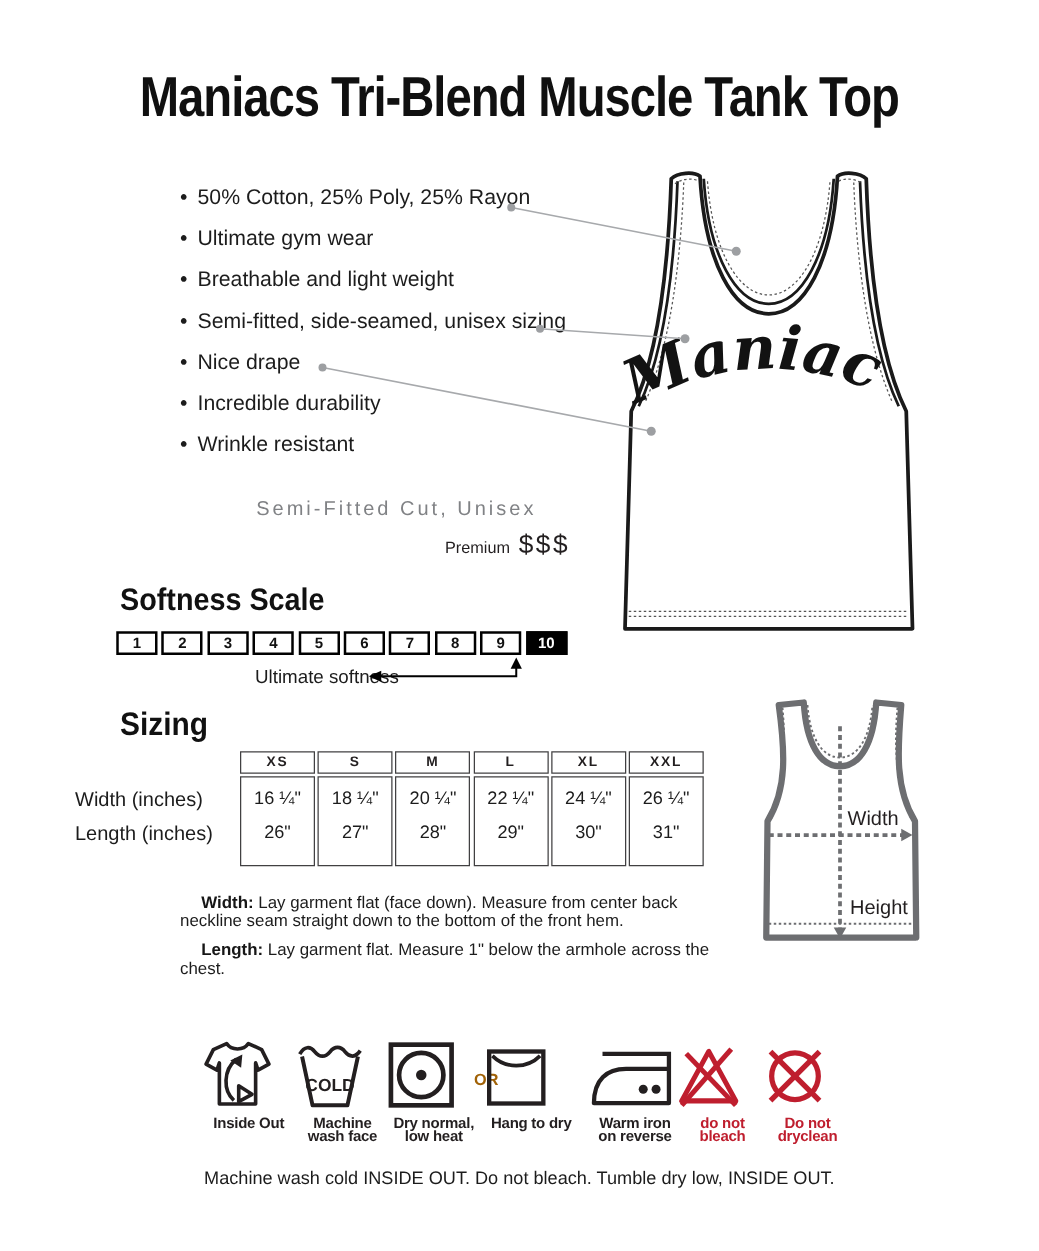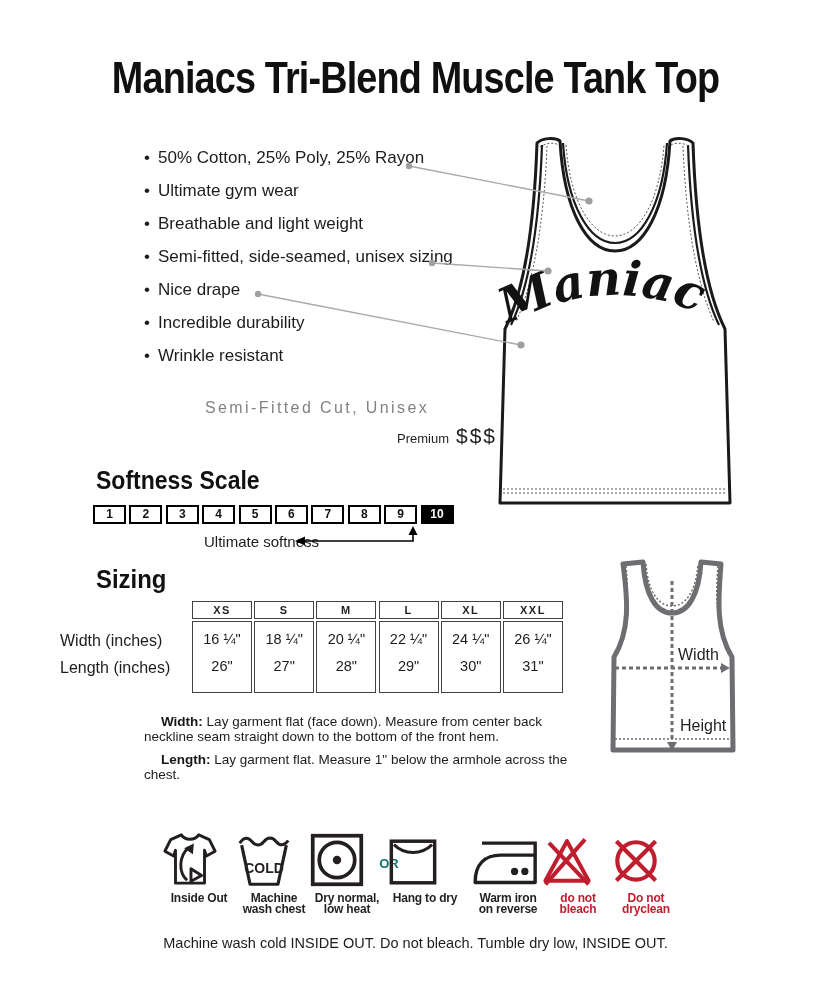--- a/index.html
+++ b/index.html
@@ -9,21 +9,21 @@
   
   .title-wrap{left:0;right:0;top:52px;text-align:center;}
   .title{display:inline-block;font-size:45px;font-weight:bold;letter-spacing:-1px;color:#101010;transform:scaleX(.84);transform-origin:center;white-space:nowrap;}
 
   
   .features{left:144px;top:148px;}
   .feature{display:flex;align-items:baseline;height:33px;font-size:17px;color:#1c1c1c;}
   .feature .dot{width:14px;font-size:17px;color:#1c1c1c;}
 
   .fit-line{left:205px;top:399px;font-size:16px;letter-spacing:2.4px;color:#808285;white-space:nowrap;}
-  .premium{left:356px;top:424px;display:flex;align-items:baseline;gap:7px;margin-left:41px;}
+  .premium{left:356px;top:424px;display:flex;align-items:baseline;gap:7px;}
   .premium .plabel{font-size:13px;color:#231f20;}
   .premium .psym{font-size:21px;letter-spacing:2px;color:#231f20;}
 
   
   .soft-head{left:96px;top:466px;font-size:25px;font-weight:bold;color:#111;transform:scaleX(.92);transform-origin:left;white-space:nowrap;}
   .soft-row{left:93px;top:505px;display:flex;}
   .soft-box{width:29px;height:15px;border:2.5px solid #000;margin-right:3.4px;text-align:center;font-size:12px;font-weight:bold;line-height:15px;color:#111;background:#fff;}
   .soft-box.sel{background:#000;color:#fff;}
   .soft-callout{left:204px;top:533px;font-size:15px;color:#1c1c1c;white-space:nowrap;}
 
@@ -45,21 +45,21 @@
   .notes p{margin:0 0 9px 0;font-size:13.5px;line-height:14.5px;color:#1c1c1c;}
   .notes b{color:#161616;margin-left:17px;}
 
   
   .care-item{top:830px;width:76px;text-align:center;}
   .icon-box{height:58px;display:flex;align-items:flex-end;justify-content:flex-start;}
   .care-label{margin-top:5px;font-size:12px;font-weight:bold;line-height:11px;color:#231f20;letter-spacing:-.2px;}
   .care-label.red{color:#bf1e2e;}
   .ci-0{left:161px;} .ci-1{left:236px;} .ci-2{left:309px;} .ci-3{left:387px;}
   .ci-4{left:470px;} .ci-5{left:540px;} .ci-6{left:608px;}
-  .or-label{left:376px;top:856px;width:26px;text-align:center;font-size:13px;font-weight:bold;color:#0f766e;}
+  .or-label{left:376px;top:856px;width:26px;text-align:center;font-size:13px;font-weight:bold;color:#a16207;}
   .care-note{left:0;right:0;top:935px;text-align:center;font-size:14.5px;color:#1c1c1c;}
 
   svg text{font-family:"Liberation Sans",sans-serif;}
   .logo-text{font-family:"DejaVu Serif",serif;font-weight:bold;font-style:italic;}
 </style>
 </head>
 <body>
 
 <div class="abs title-wrap">
   <span class="title">Maniacs Tri-Blend Muscle Tank Top</span>
@@ -220,21 +220,21 @@
 <div class="abs care-item ci-1">
   <div class="icon-box">
     <svg width="56" height="54" viewBox="0 0 60 58">
       <path d="M4,10 C8,3 13,3 17,8 C21,13 26,13 30,8 C34,3 39,3 43,8 C47,13 52,13 56,7" fill="none" stroke="#231f20" stroke-width="3.2"></path>
       <path d="M6,12 L15,54 L45,54 L54,12" fill="none" stroke="#231f20" stroke-width="3.4" stroke-linejoin="round"></path>
       <text x="30" y="42" font-size="15" font-weight="bold" text-anchor="middle" fill="#231f20">COLD</text>
     </svg>
   </div>
   <div class="care-label">
       <div>Machine</div>
-      <div>wash chest</div>
+      <div>wash face</div>
     </div>
 </div>
 
 <div class="abs care-item ci-2">
   <div class="icon-box">
     <svg width="56" height="56" viewBox="0 0 60 60">
       <rect x="4" y="4" width="52" height="52" fill="none" stroke="#231f20" stroke-width="4"></rect>
       <circle cx="30" cy="30" r="19" fill="none" stroke="#231f20" stroke-width="4"></circle>
       <circle cx="30" cy="30" r="4.5" fill="#231f20"></circle>
     </svg>

